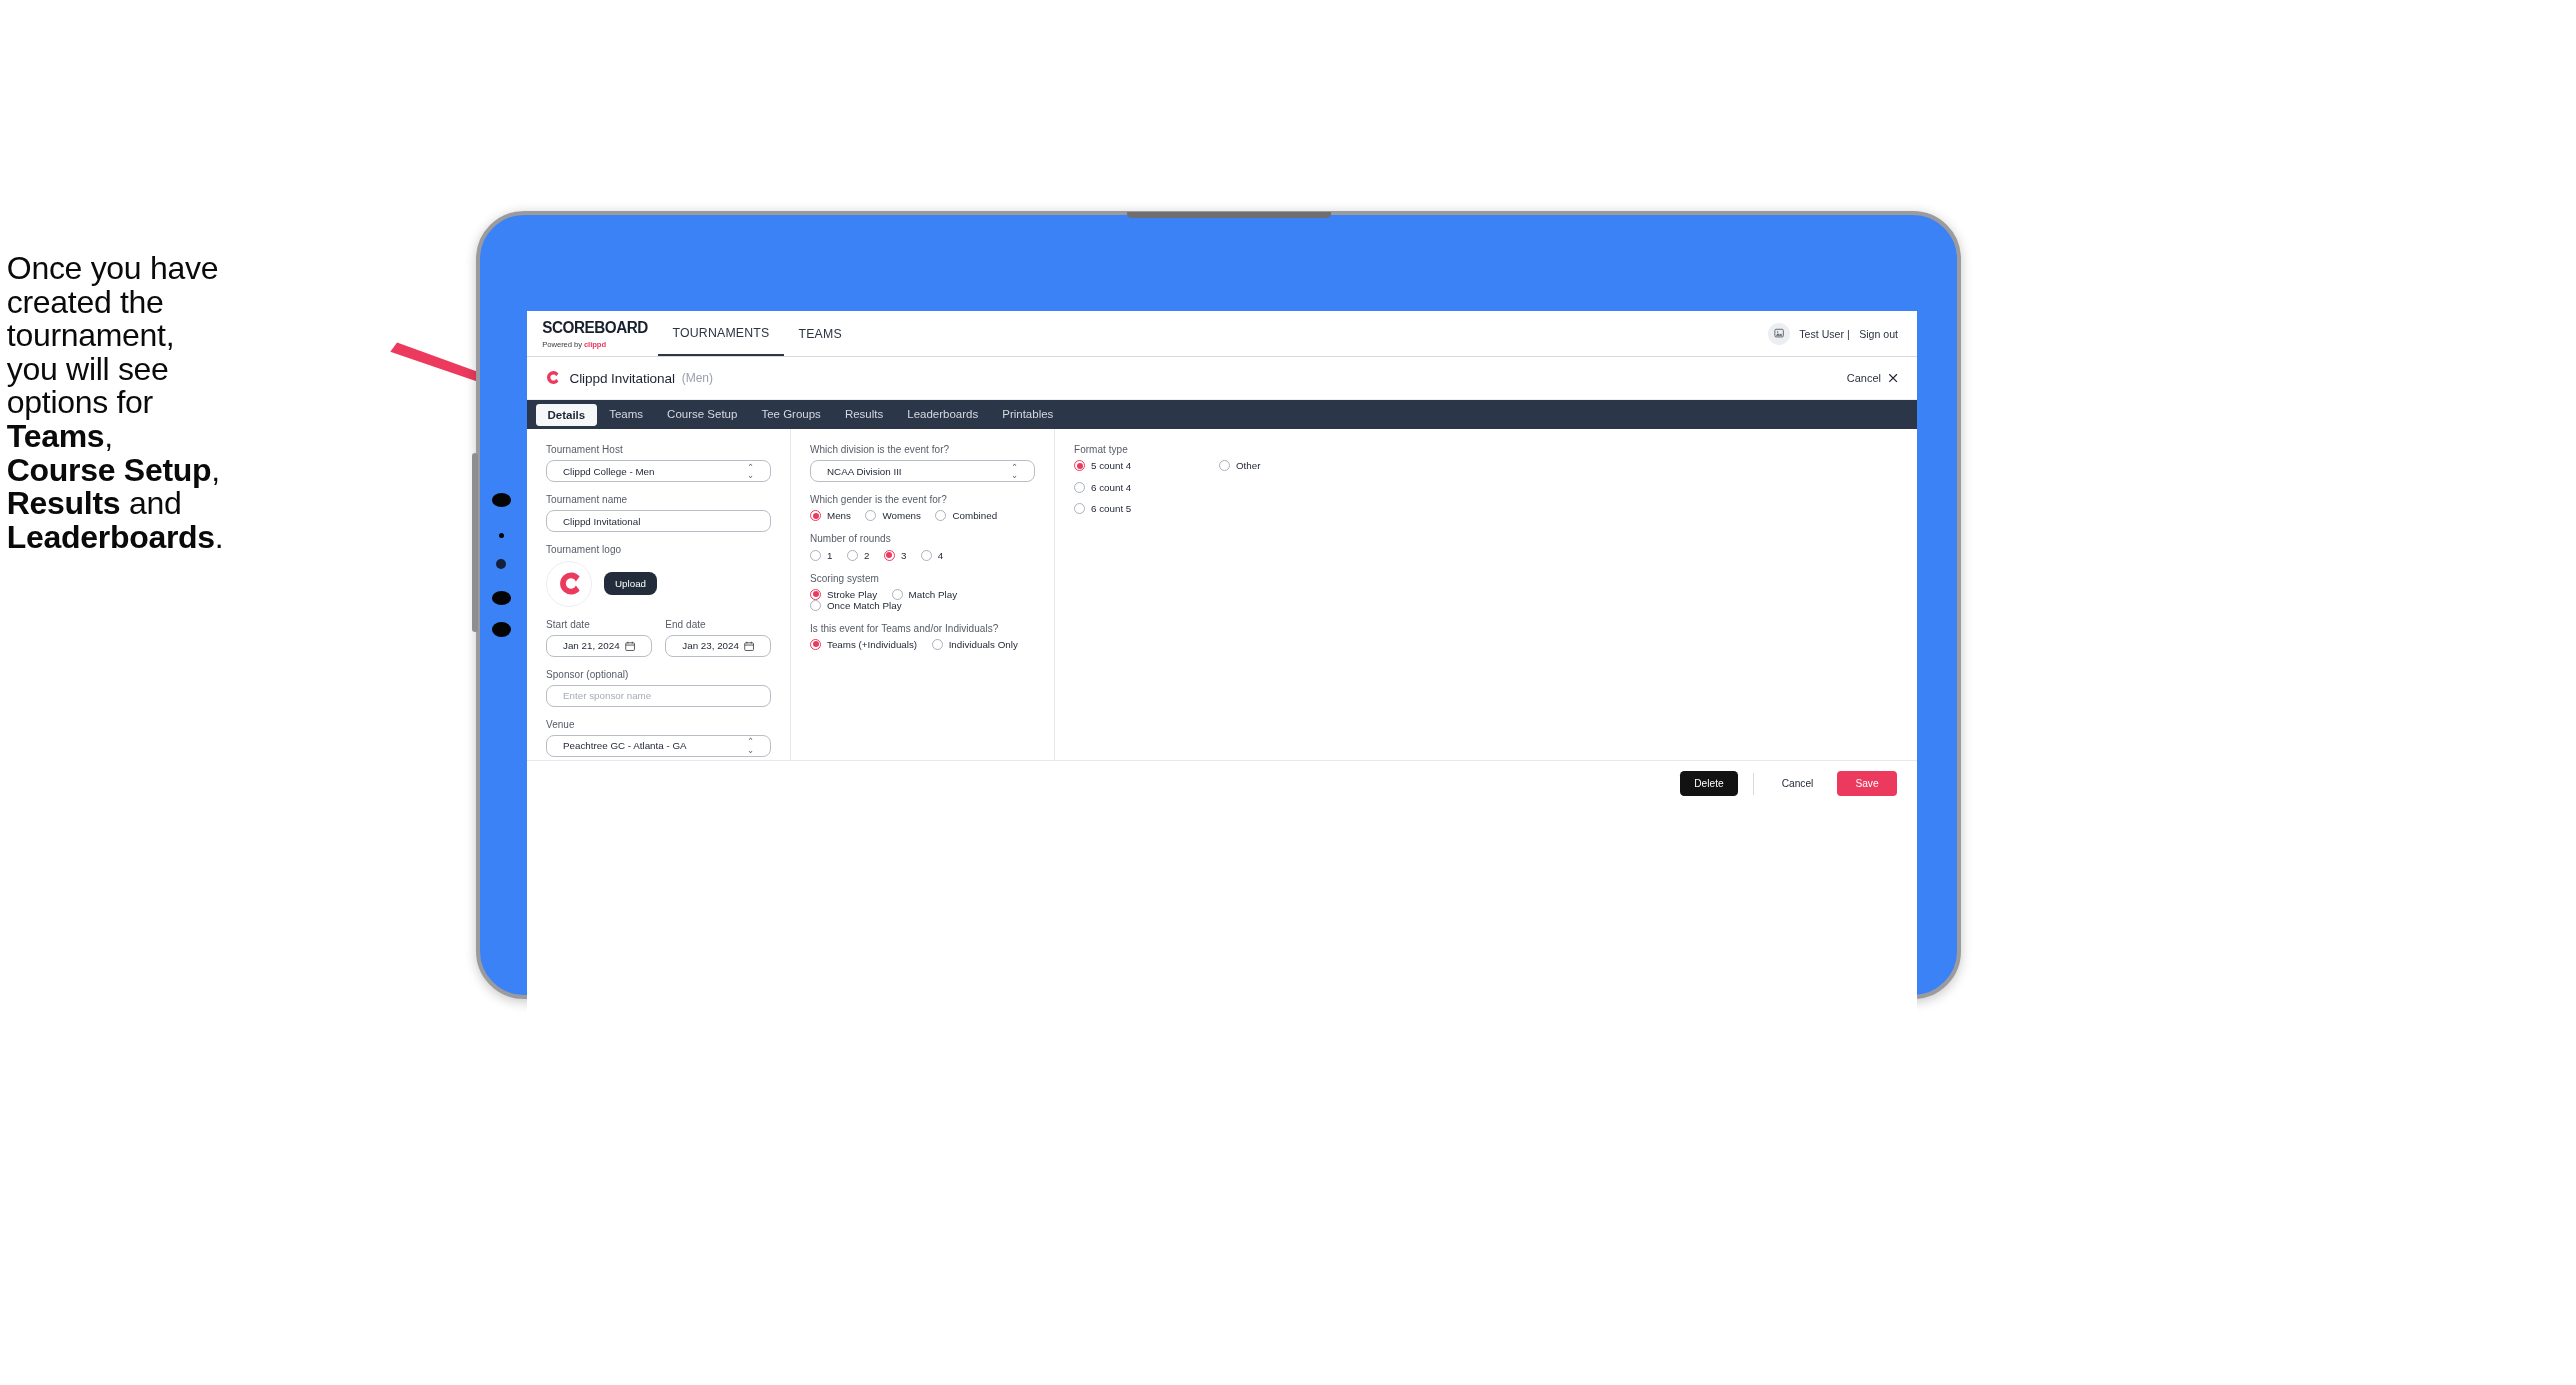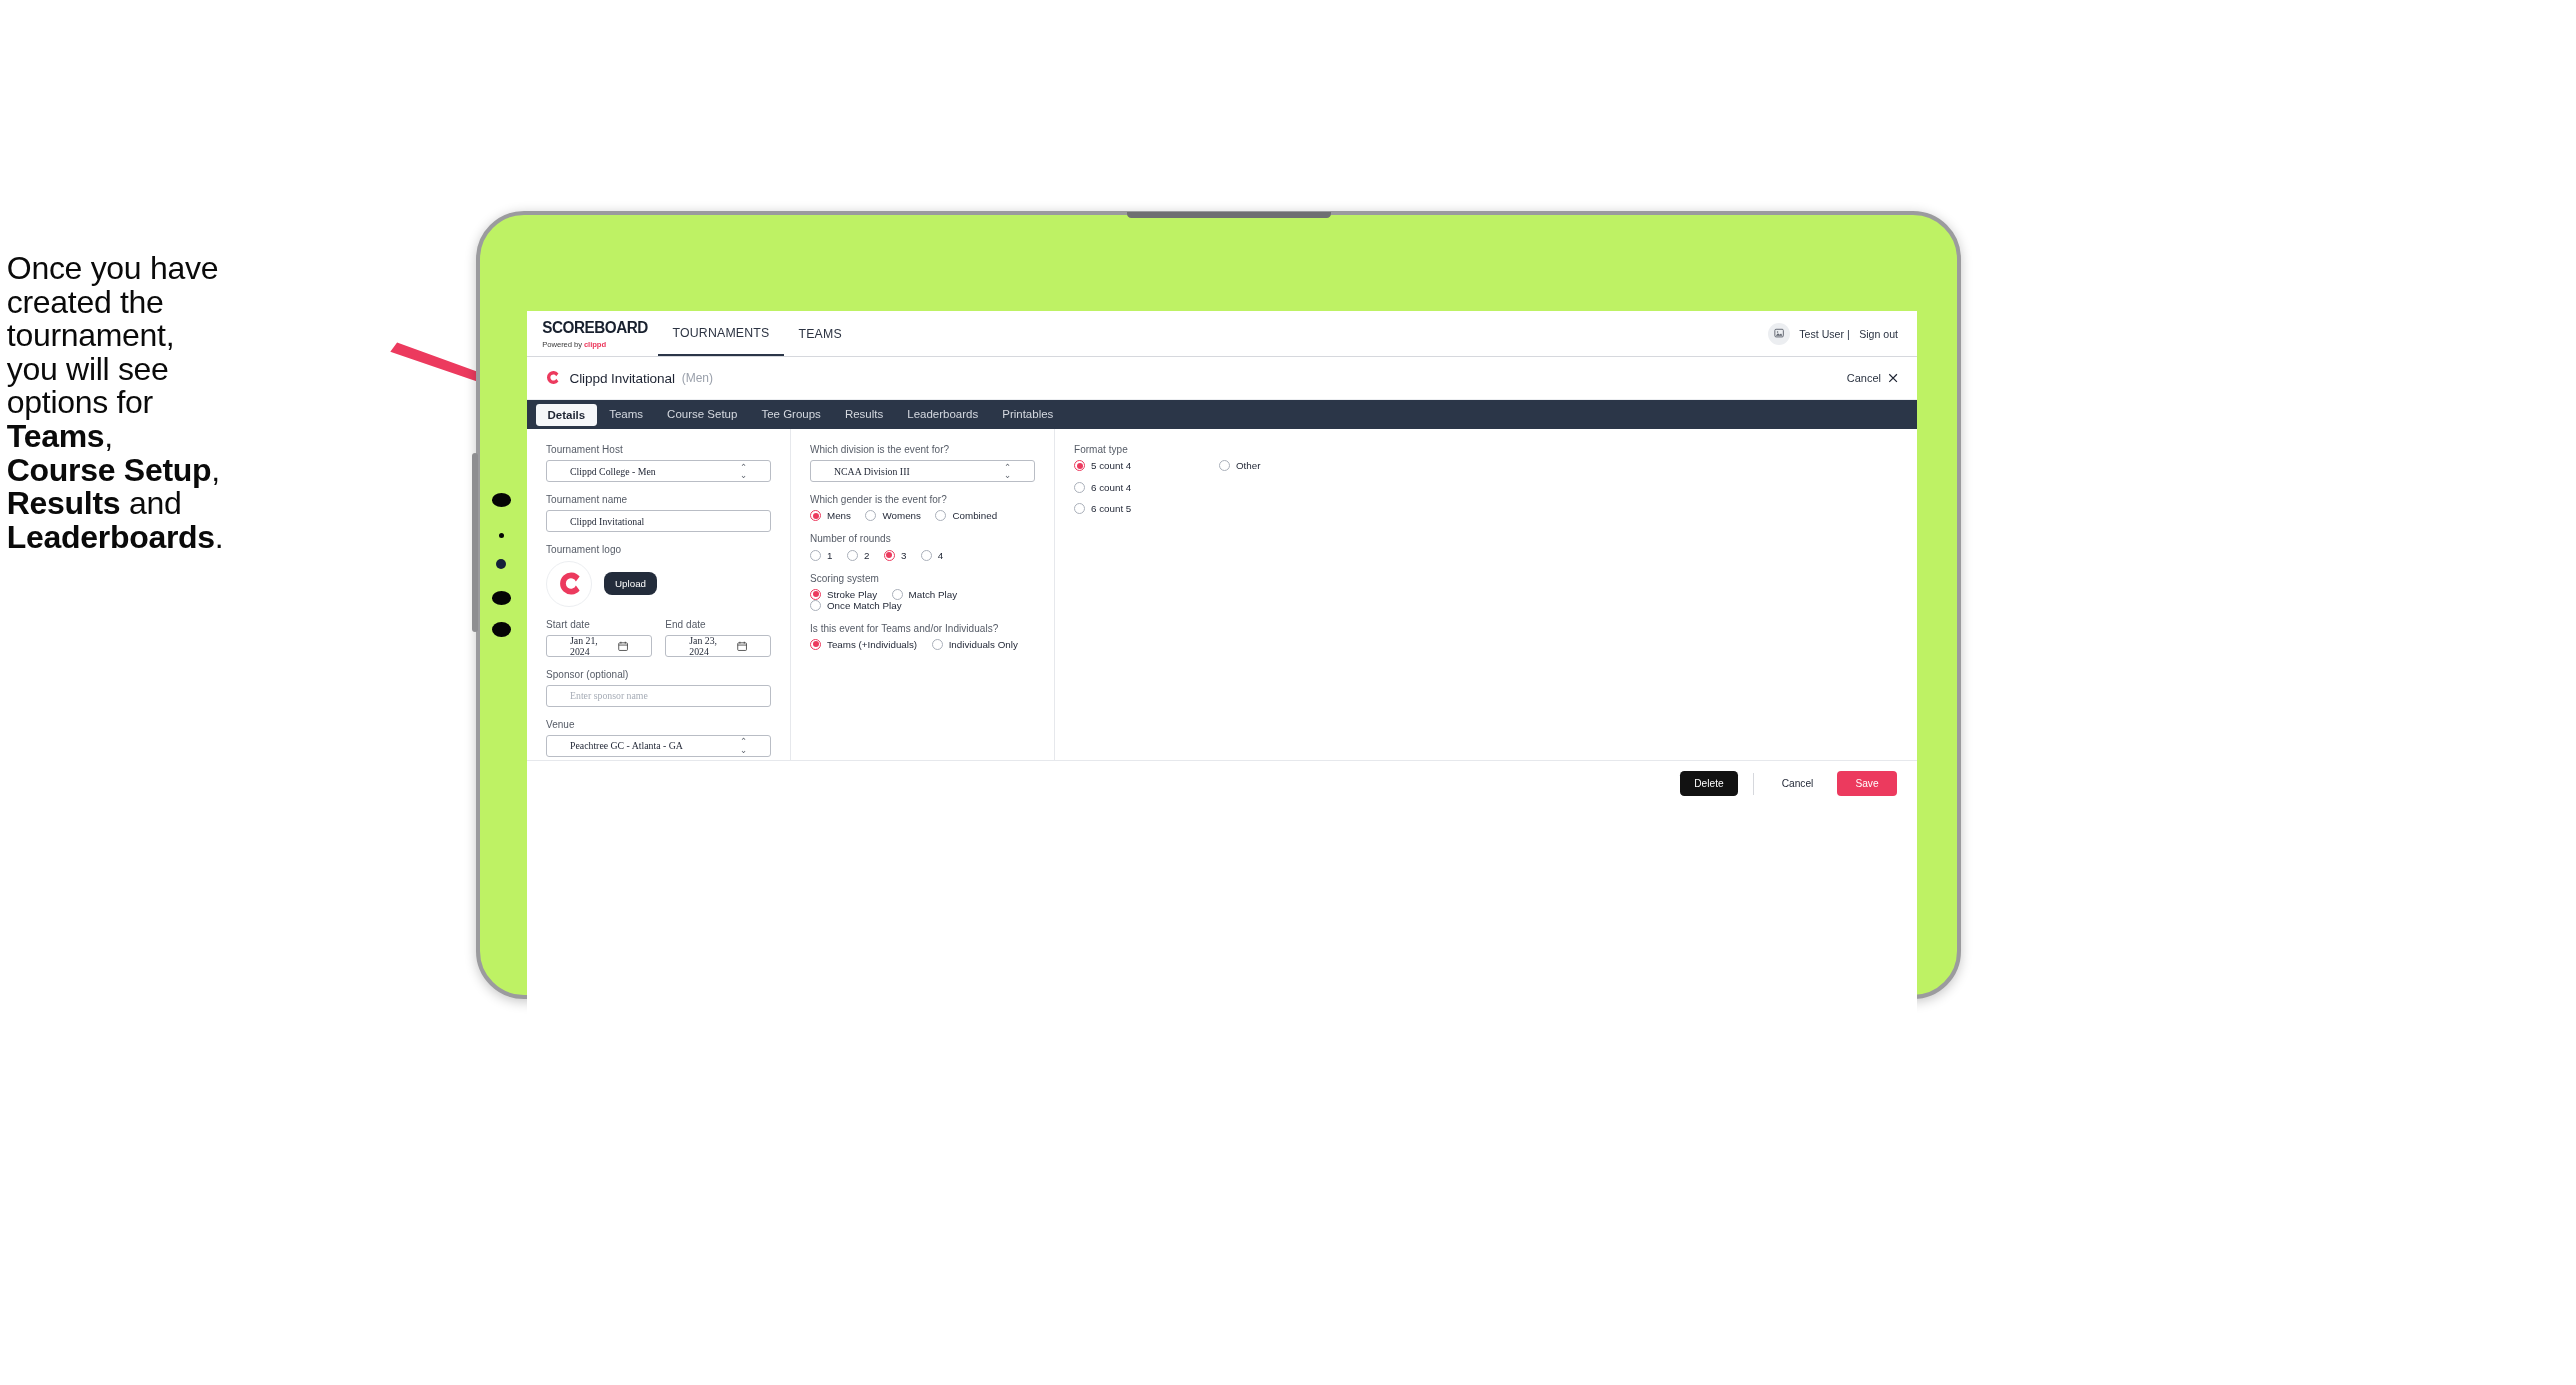--- a/index.html
+++ b/index.html
@@ -43,21 +43,21 @@
     pointer-events: none;
   }
 
   
   #tablet {
     position: absolute;
     left: 476px;
     top: 211px;
     width: 1485px;
     height: 788px;
-    background: #bef264;
+    background: #3b82f6;
     border-radius: 48px;
     border: 4.3px solid #9b9b9e;
     box-shadow: 0 2.6px 12px rgba(0,0,0,0.22);
   }
   .bezel-btn {
     position: absolute;
     background: #050505;
     border-radius: 50%;
   }
   #side-rail {
@@ -225,29 +225,28 @@
     font-size: 10px;
     color: #555b66;
     margin-bottom: 5.1px;
     letter-spacing: 0.04px;
   }
   .fgroup { margin-bottom: 12px; }
 
   .ctl {
     height: 22px;
     border: 0.9px solid #b9bdc5;
-    border-radius: 3px;
+    border-radius: 8px;
     background: #ffffff;
     display: flex;
     align-items: center;
-    padding: 0 23px;
+    padding: 0 16px;
     font-size: 9.8px;
     color: #1e2433;
     position: relative;
-    font-family: Liberation Serif, serif;
   }
   .ctl.ph { color: #a6acb6; }
   .ctl .chev {
     margin-left: auto;
     color: #5d636d;
     font-size: 8.5px;
     line-height: 1;
   }
   .ctl .cal { margin-left: auto; display: flex; align-items: center; }
 

